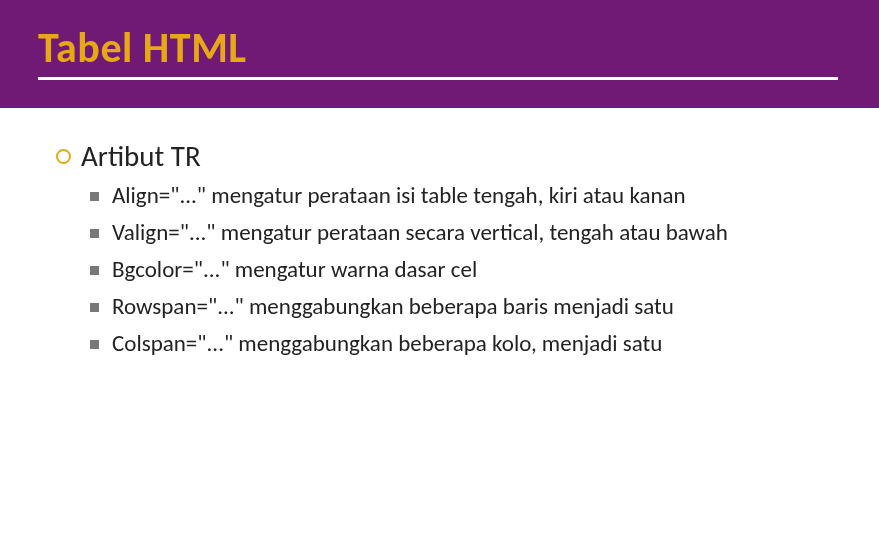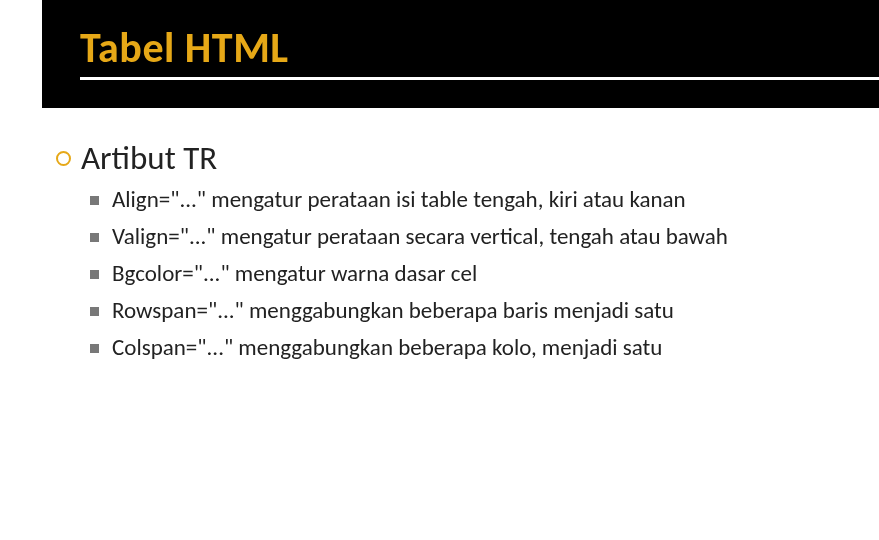--- a/index.html
+++ b/index.html
@@ -4,23 +4,22 @@
 <style>
   * { margin: 0; padding: 0; box-sizing: border-box; }
   body {
     width: 879px;
     height: 540px;
     background: #ffffff;
     font-family: "Segoe UI", "Calibri", Arial, sans-serif;
     overflow: hidden;
   }
   .header {
-    background: #000000;
+    background: #701a75;
     padding: 22px 11px 28px 38px;
-    margin-left: 42px;
   }
   .title {
     color: #e6a817;
     font-size: 42px;
     font-weight: 700;
     letter-spacing: 0.5px;
   }
   .underline {
     height: 3px;
     width: 800px;
@@ -40,21 +39,21 @@
   }
   .circle-bullet {
     width: 15px;
     height: 15px;
     border: 2px solid #e6a817;
     border-radius: 50%;
     margin-right: 10px;
     flex-shrink: 0;
   }
   .section-title {
-    font-size: 33px;
+    font-size: 29px;
     color: #222222;
     font-weight: 400;
     text-align: right;
   }
   .items {
     padding-left: 34px;
   }
   .item {
     display: flex;
     align-items: flex-start;

